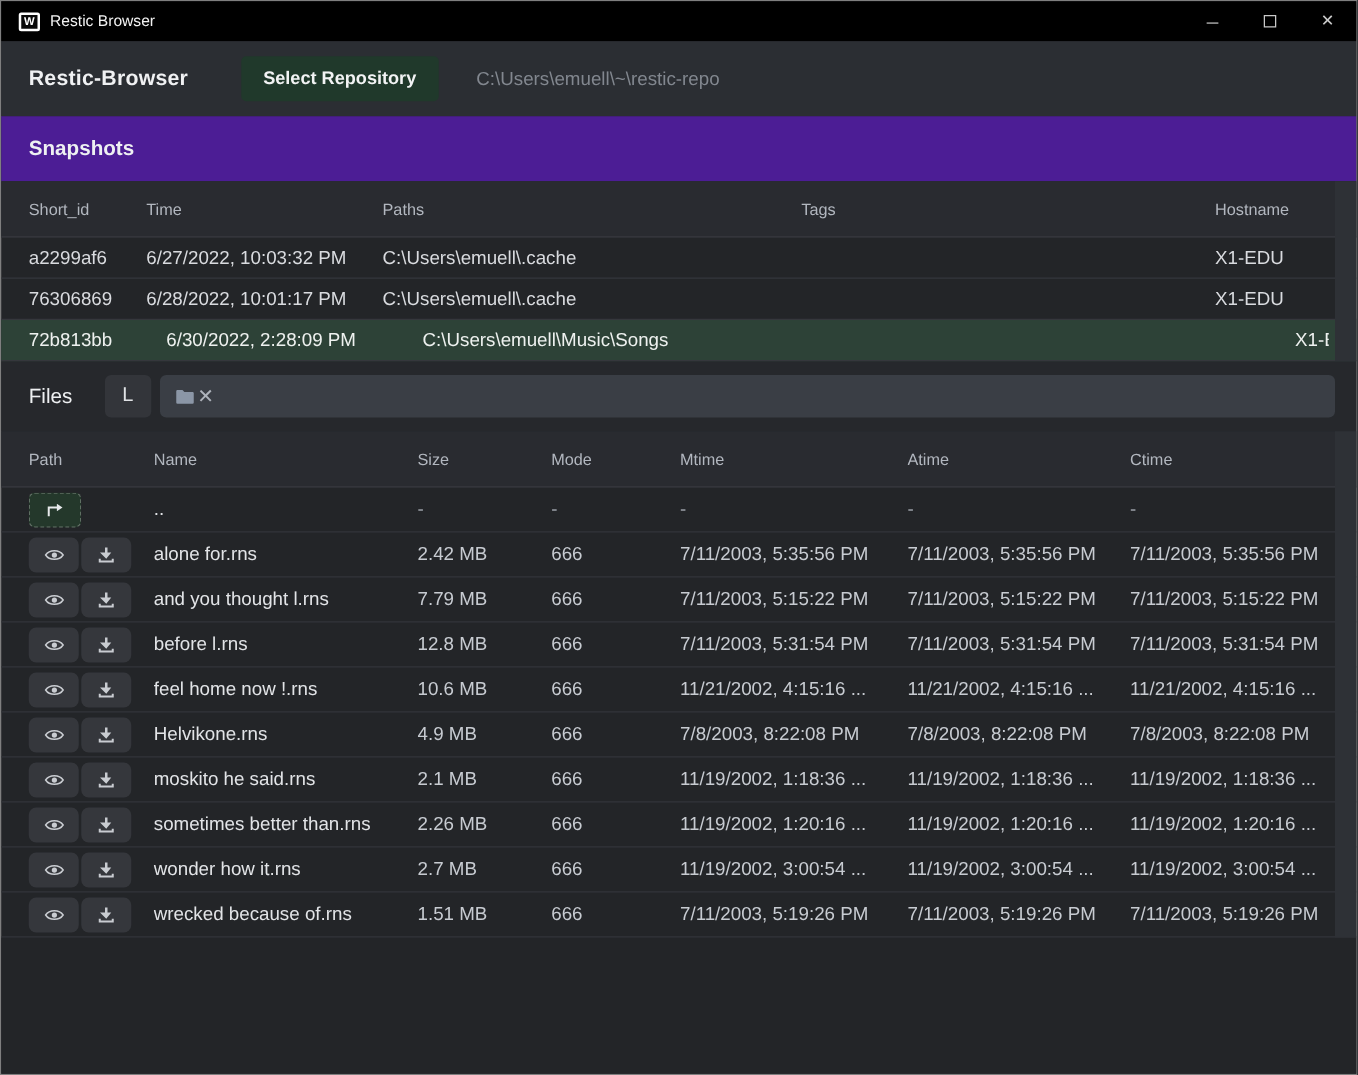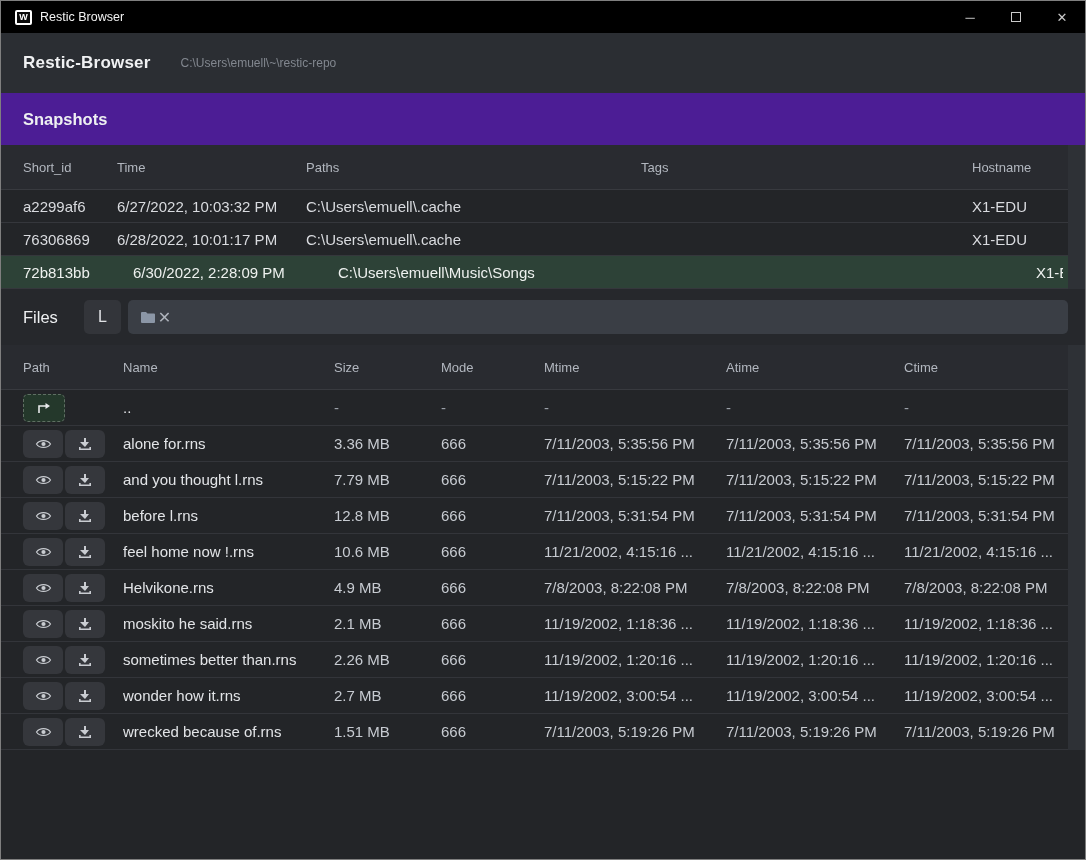--- a/index.html
+++ b/index.html
@@ -14,21 +14,21 @@
   .app-title { margin-left:8px; font-size:12.5px; color:#f2f2f2; }
   .tb-spacer { flex:1; }
   .tb-btn { width:46px; height:32px; display:flex; align-items:center; justify-content:center; color:#c9c9c9; font-size:13px; }
   .tb-box { width:10px; height:10px; border:1px solid #c9c9c9; }
 
   
   .header { height:60px; background:#2b2e33; display:flex; align-items:center; padding:0 22px; flex:0 0 auto;gap:16px; }
   .brand { font-size:17px; font-weight:bold; color:#f0f1f3; letter-spacing:.2px; }
   .repo-btn { margin-left:26px; background:#20392b; color:#f2f3f4; font-weight:bold; font-size:14.5px;
               border:none; border-radius:4px; padding:10px 18px; font-family:inherit; }
-  .repo-path { margin-left:14px; color:#82878f; font-size:12px; }
+  .repo-path { margin-left:14px; color:#82878f; font-size:15px; }
 
   
   .section-band { height:52px; background:#4c1d95; display:flex; align-items:center; padding:0 22px; flex:0 0 auto; }
   .section-title { font-size:16.5px; font-weight:bold; color:#eef0f2; }
 
   
   .table-block { position:relative; }
   .scroll-gutter { position:absolute; top:0; bottom:0; right:0; width:17px; background:#2e3136; z-index:2; }
   .thead { background:#292b30; height:45px; display:grid; align-items:center; padding:0 22px;
            color:#b2b7bf; font-size:13px; border-bottom:1px solid #383a3f; }
@@ -75,20 +75,21 @@
     <div class="tb-spacer"></div>
     <div class="tb-btn">─</div>
     <div class="tb-btn">
         <span class="tb-box"></span>
       </div>
     <div class="tb-btn">✕</div>
   </div>
 
   <div class="header">
     <div class="brand">Restic-Browser</div>
+    <button class="repo-btn">Select Repository</button>
     <div class="repo-path">C:\Users\emuell\~\restic-repo</div>
   </div>
 
   <div class="section-band">
     <div class="section-title">Snapshots</div>
   </div>
 
   <div class="table-block">
     <div class="scroll-gutter"></div>
     <div class="thead snap-grid">
@@ -175,21 +176,21 @@
         </svg>
       </button>
       <button class="icon-btn">
         <svg width="14" height="14" viewBox="0 0 14 14">
           <path d="M6 1 h2 v4 h3 L7 10 L2 5 h4 z" fill="#c9ccd1"></path>
           <path d="M1 10 v3 h12 v-3 h-1.6 v1.4 H2.6 V10 z" fill="#c9ccd1"></path>
         </svg>
       </button>
     </div>
     <div class="cell name">alone for.rns</div>
-    <div class="cell dim">3.36 MB</div>
+    <div class="cell dim">2.42 MB</div>
     <div class="cell dim">666</div>
     <div class="cell dim">7/11/2003, 5:35:56 PM</div>
     <div class="cell dim">7/11/2003, 5:35:56 PM</div>
     <div class="cell dim">7/11/2003, 5:35:56 PM</div>
   </div>
 
   <div class="file-row">
     <div class="actions">
       <button class="icon-btn">
         <svg width="17" height="12" viewBox="0 0 16 12">

